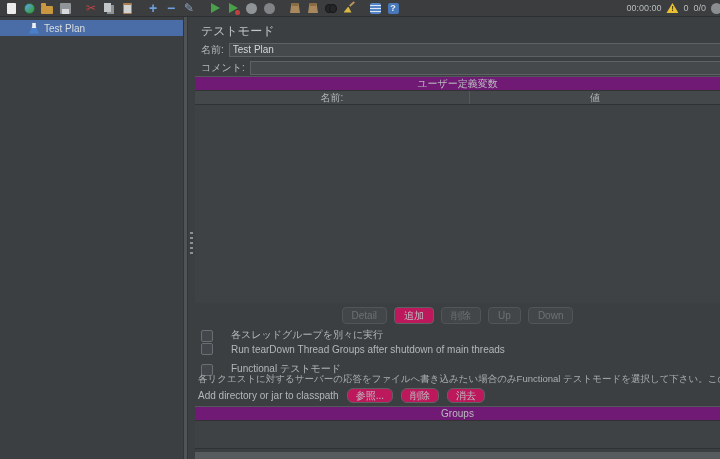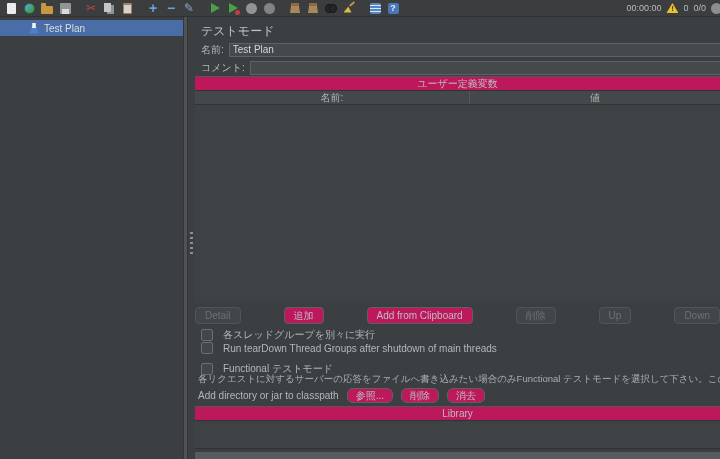--- a/index.html
+++ b/index.html
@@ -79,39 +79,39 @@
   
   .main { position:absolute; top:17px; left:195px; right:0; bottom:0; background:#3c3f41; overflow:hidden; }
   .pg-title { position:absolute; top:6px; left:6px; font-size:12px; color:#c3c6c8; }
   .frow { position:absolute; left:6px; right:0; height:15px; display:flex; align-items:center; font-size:10px; }
   .frow.name { top:25px; } .frow.comment { top:43px; }
   .frow label { color:#b4b7b9; flex:0 0 auto; }
   .frow input { flex:1; height:14px; margin-left:5px; background:#46494b;
     border:1px solid #5e6264; border-right:none; color:#d3d6d8; font-size:10px;
     font-family:inherit; padding:0 3px; outline:none; }
 
-  .sec-hdr { position:absolute; left:0; right:0; height:15px; background:#be185d;
+  .sec-hdr { position:absolute; left:0; right:0; height:15px; background:#701a75;
     border-top:1px solid #55585a; border-bottom:1px solid #303233;
     display:flex; align-items:center; justify-content:center; font-size:10px; color:#b8bbbd; }
   .vars-hdr { top:59px; }
   .tbl-head { position:absolute; top:74px; left:0; right:0; height:14px; background:#45484a;
     border-bottom:1px solid #303233; display:flex; font-size:10px; color:#b2b5b7; }
   .tbl-head .c1 { width:275px; display:flex; align-items:center; justify-content:center;
     border-right:1px solid #55585a; }
   .tbl-head .c2 { flex:1; display:flex; align-items:center; justify-content:center; }
   .tbl-body { position:absolute; top:88px; left:0; right:0; height:198px; background:#3f4244; }
 
   .btn-row { position:absolute; top:289px; left:0; right:0; height:18px;
-    display:flex; align-items:center; justify-content:space-between; gap:7px; }
+    display:flex; align-items:center; justify-content:center; gap:7px; }
   button { font-family:inherit; font-size:10px; color:#bcbfc1; background:#be185d;
     border:1px solid #5e6163; border-radius:4px; padding:1px 9px; height:17px; cursor:default; }
   button.dis { color:#6d7173; background:#434648; border-color:#525557; }
   .btn-sm { height:15px; padding:0 8px; border-radius:6px; }
 
-  .cb-row { position:absolute; left:6px; display:flex; align-items:center; gap:10px;
+  .cb-row { position:absolute; left:6px; display:flex; align-items:flex-end; gap:18px;
     font-size:10px; color:#b4b7b9; height:14px; }
   .cb-box { width:12px; height:12px; background:#43464a; border:1px solid #6b6f71; border-radius:2px; }
 
   .note { position:absolute; top:356px; left:3px; right:0; font-size:9.5px; color:#abaeb0;
     white-space:nowrap; overflow:hidden; }
 
   .cp-row { position:absolute; top:370px; left:3px; right:0; height:17px;
     display:flex; align-items:center; gap:8px; font-size:10px; color:#b4b7b9; white-space:nowrap; }
 
   .lib-hdr { top:389px; }
@@ -222,21 +222,20 @@
   <div class="sec-hdr vars-hdr">ユーザー定義変数</div>
   <div class="tbl-head">
     <span class="c1">名前:</span>
     <span class="c2">値</span>
   </div>
   <div class="tbl-body"></div>
 
   <div class="btn-row">
     <button class="dis">Detail</button>
     <button>追加</button>
-    <button>Add from Clipboard</button>
     <button class="dis">削除</button>
     <button class="dis">Up</button>
     <button class="dis">Down</button>
   </div>
 
   <div class="cb-row" style="top:311px">
     <span class="cb-box"></span>
     <span>各スレッドグループを別々に実行</span>
   </div>
   <div class="cb-row" style="top:324px">
@@ -250,17 +249,17 @@
 
   <div class="note">各リクエストに対するサーバーの応答をファイルへ書き込みたい場合のみFunctional テストモードを選択して下さい。このオプションを選んだときの性能に対する影響に留意してください。</div>
 
   <div class="cp-row">
     <span>Add directory or jar to classpath</span>
     <button class="btn-sm">参照...</button>
     <button class="btn-sm">削除</button>
     <button class="btn-sm">消去</button>
   </div>
 
-  <div class="sec-hdr lib-hdr">Library</div>
+  <div class="sec-hdr lib-hdr">Groups</div>
   <div class="lib-body"></div>
 
   <div class="hscroll"></div>
 </div>
 
 </body></html>

